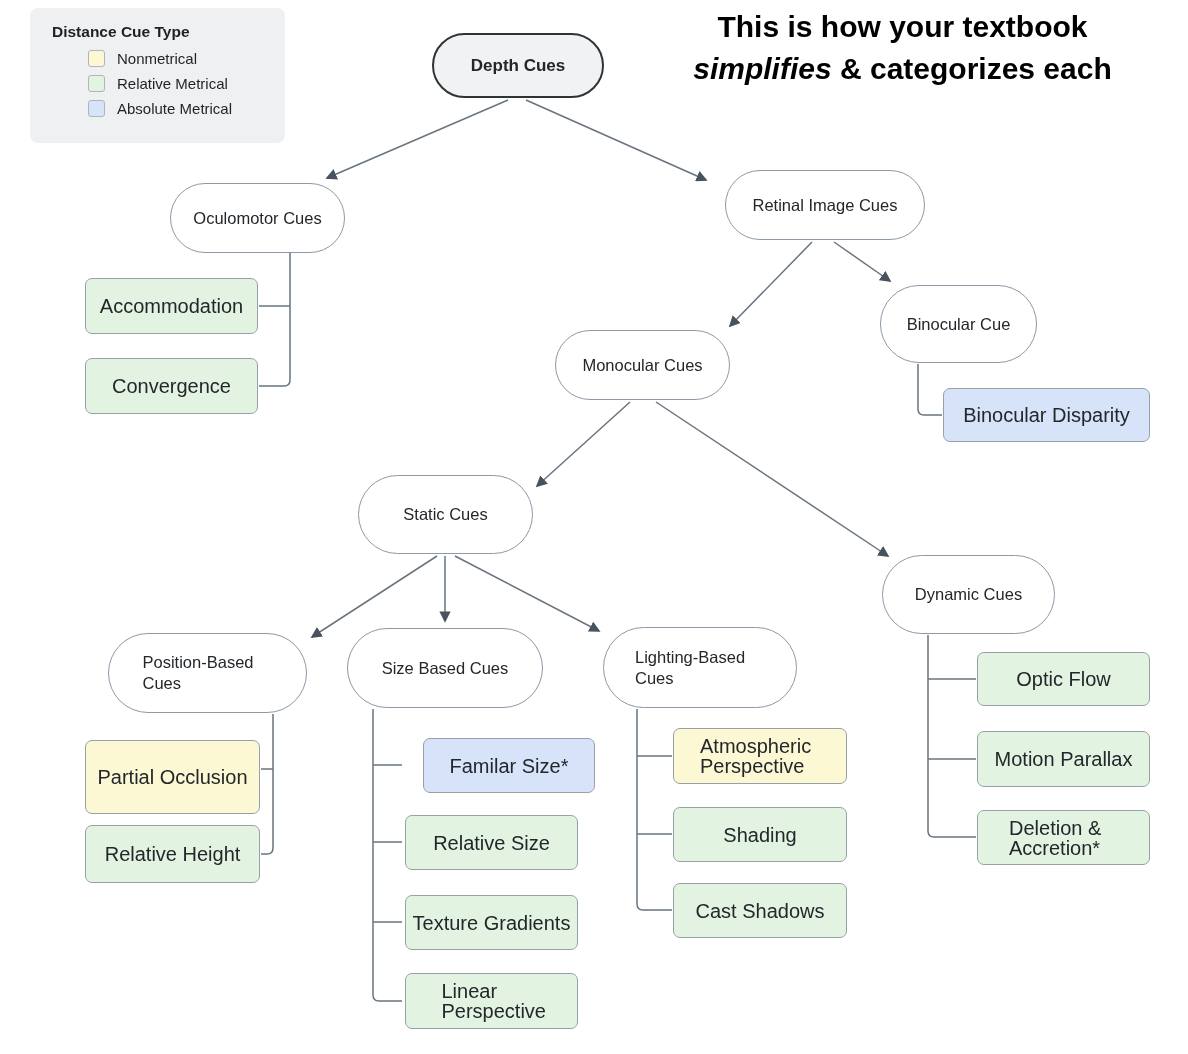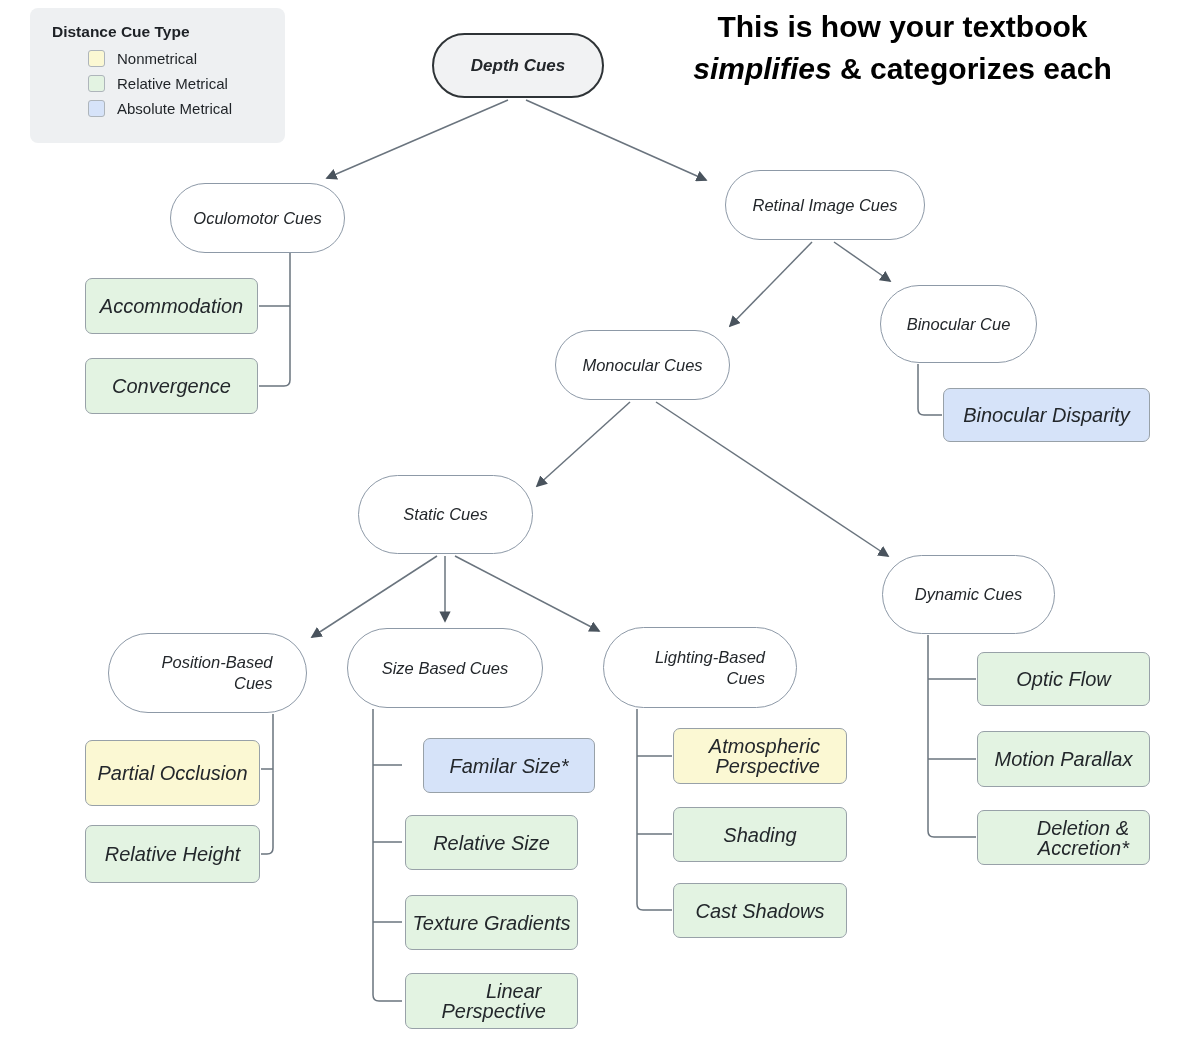--- a/index.html
+++ b/index.html
@@ -1,20 +1,20 @@
 <!DOCTYPE html>
 <html><head>
 <meta charset="utf-8">
 <style>
   html,body{margin:0;padding:0;background:#ffffff;}
   .canvas{position:relative;width:1188px;height:1054px;background:#ffffff;overflow:hidden;
           font-family:"Liberation Sans", sans-serif;}
   svg.wires{position:absolute;left:0;top:0;z-index:0;}
   .node{position:absolute;z-index:1;display:flex;align-items:center;justify-content:center;
-        text-align:right;box-sizing:border-box;background:#fff;color:#23272b;font-style:italic;}
+        text-align:left;box-sizing:border-box;background:#fff;color:#23272b;}
   .stadium{border:1.6px solid #8d99a7;border-radius:999px;font-size:16.5px;line-height:21px;}
   .root{background:#f1f2f3;border:2.3px solid #2e3336;font-weight:700;font-size:17px;}
   .leaf{border:1.4px solid #98a1a8;border-radius:7px;font-size:20px;line-height:20px;}
   .lbl{display:inline-block;}
   .w130{max-width:130px;}
   .w120{max-width:120px;}
   .w100{max-width:100px;}
   .legend{position:absolute;left:30px;top:8px;width:255px;height:135px;box-sizing:border-box;
           background:#eef0f2;border-radius:8px;padding:15px 0 0 22px;z-index:1;}
   .legend-title{font-size:15.5px;font-weight:700;color:#1d2126;margin-bottom:9px;}
@@ -120,21 +120,21 @@
 
   <div class="node leaf" style="left: 85px; top: 278px; width: 173px; height: 56px; background: rgb(227, 243, 226);">
       <span class="lbl">Accommodation</span>
     </div>
   <div class="node leaf" style="left: 85px; top: 358px; width: 173px; height: 56px; background: rgb(227, 243, 226);">
       <span class="lbl">Convergence</span>
     </div>
   <div class="node leaf" style="left: 943px; top: 388px; width: 207px; height: 54px; background: rgb(214, 227, 249);">
       <span class="lbl">Binocular Disparity</span>
     </div>
-  <div class="node leaf" style="left: 85px; top: 740px; width: 175px; height: 66px; background: rgb(251, 248, 211);">
+  <div class="node leaf" style="left: 85px; top: 740px; width: 175px; height: 74px; background: rgb(251, 248, 211);">
       <span class="lbl">Partial Occlusion</span>
     </div>
   <div class="node leaf" style="left: 85px; top: 825px; width: 175px; height: 58px; background: rgb(227, 243, 226);">
       <span class="lbl">Relative Height</span>
     </div>
   <div class="node leaf" style="left: 403px; top: 738px; width: 172px; height: 55px; background: rgb(214, 227, 249); margin-left: 20px;">
       <span class="lbl">Familar Size*</span>
     </div>
   <div class="node leaf" style="left: 405px; top: 815px; width: 173px; height: 55px; background: rgb(227, 243, 226);">
       <span class="lbl">Relative Size</span>

